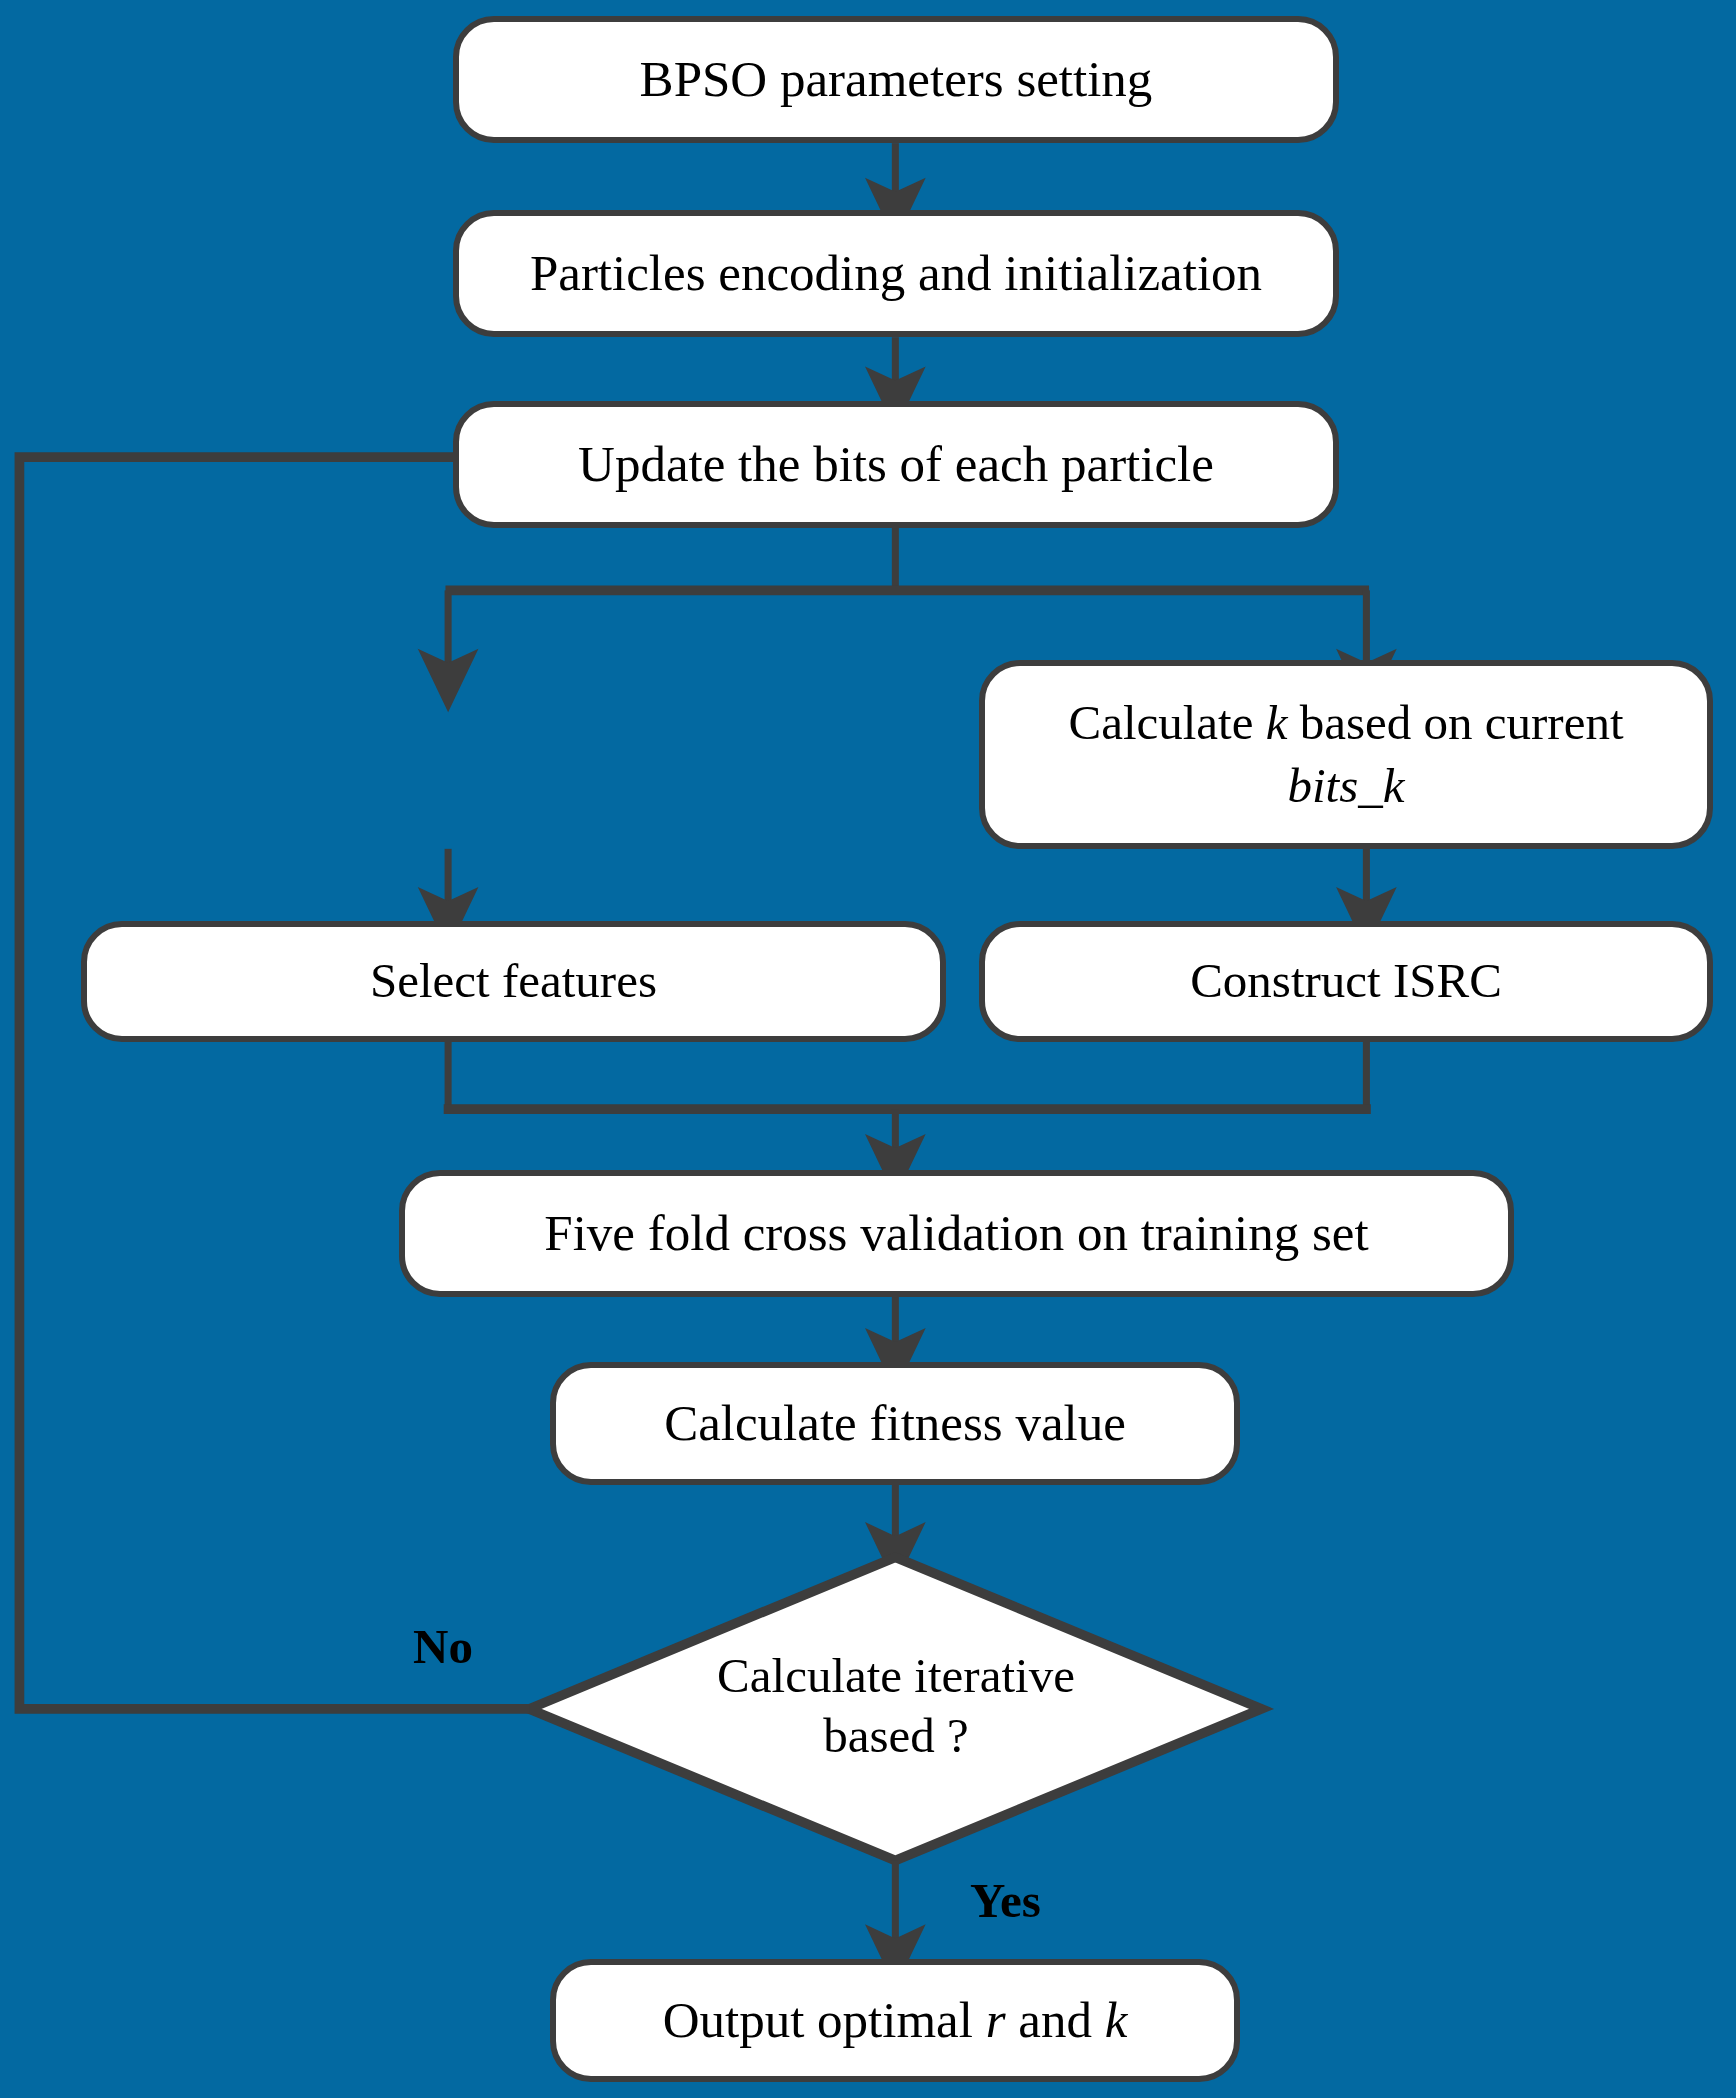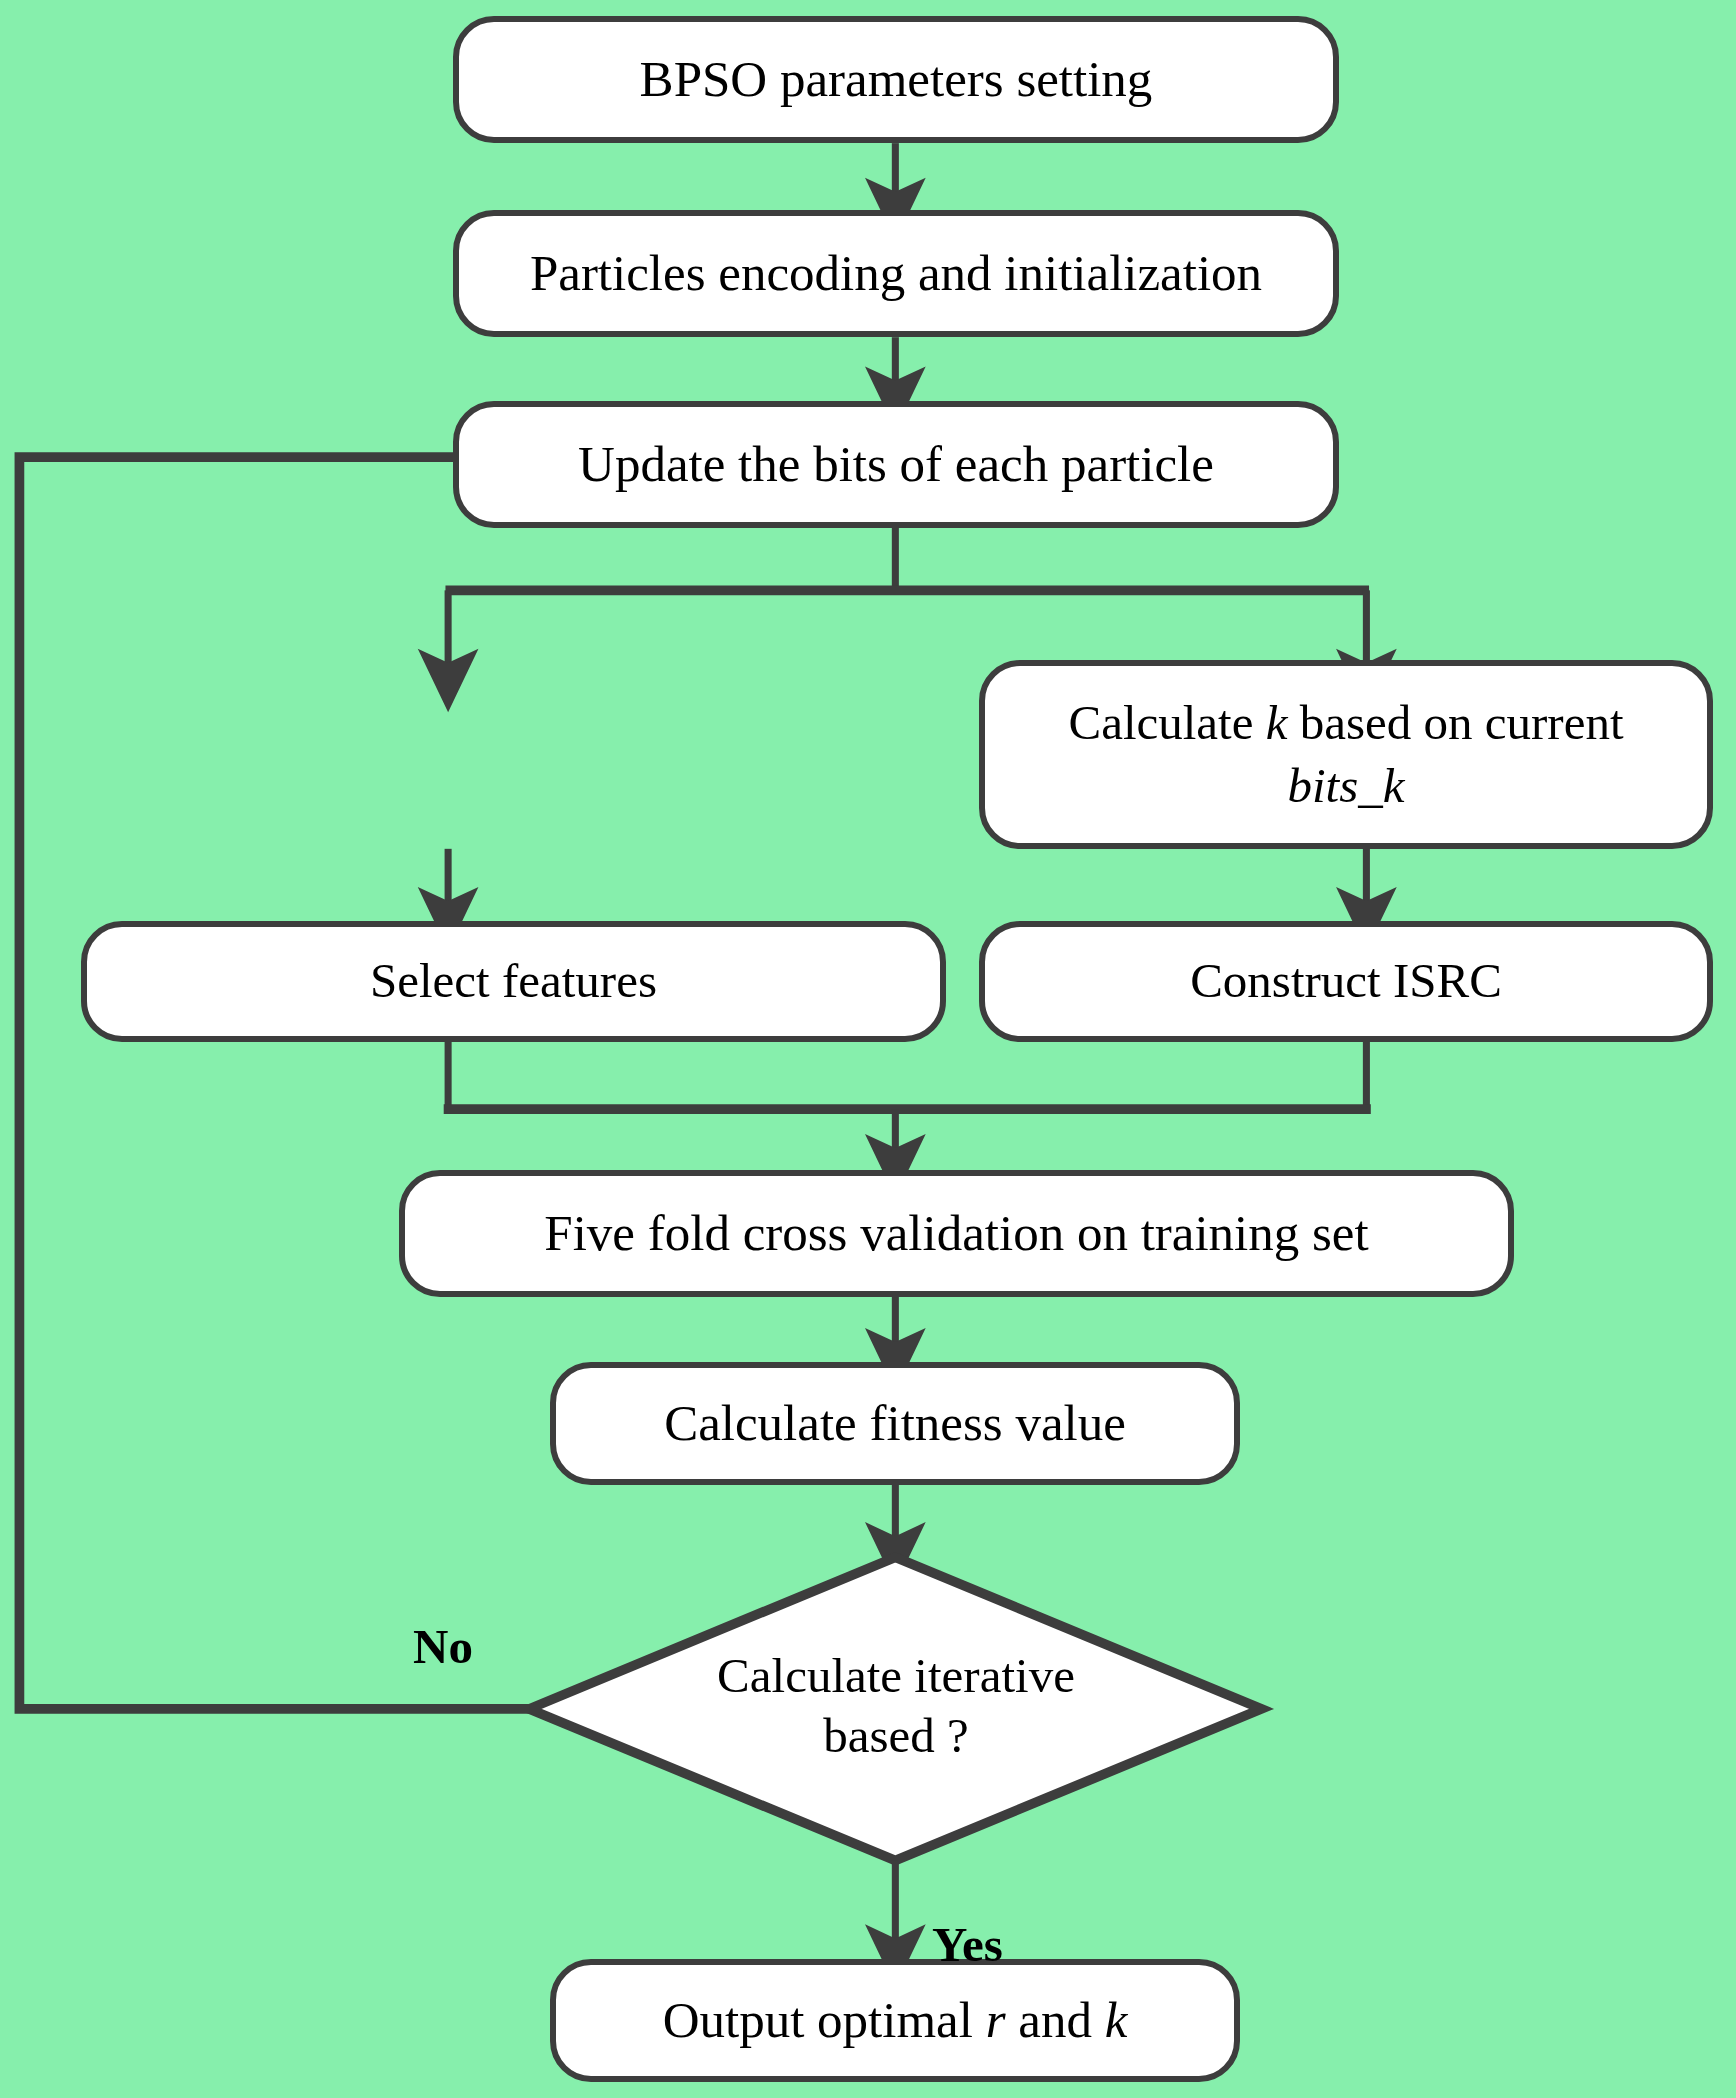--- a/index.html
+++ b/index.html
@@ -1,17 +1,17 @@
 <!DOCTYPE html>
 <html style="font-size:14px"><head>
 <meta charset="utf-8">
 <style>
   html,body{margin:0;padding:0;background:#ffffff;}
   body{font-family:"Liberation Serif", serif;}
-  #stage{position:relative;width:1736px;height:2099px;background:#86efac;overflow:hidden;}
+  #stage{position:relative;width:1736px;height:2099px;background:#0369a1;overflow:hidden;}
   #wires{position:absolute;left:0;top:0;width:1736px;height:2099px;}
   .node{
     position:absolute;
     box-sizing:border-box;
     border:6.2px solid #3d3d3d;
     border-radius:41px;
     background:#ffffff;
     display:flex;
     align-items:center;
     justify-content:center;
@@ -127,16 +127,16 @@
   </div>
 
   <div class="node t58" style="left:550px;top:1959px;width:690px;height:123px;">
     <span class="txt">
       <span>Output optimal </span><span class="mi">r</span><span> and </span><span class="mi">k</span>
     </span>
   </div>
 
   <div class="edge-label" style="left:413px;top:1622px;">No</div>
 
-  <div class="edge-label" style="left:932px;top:1876px;margin-top:44px;">Yes</div>
+  <div class="edge-label" style="left:970px;top:1876px;">Yes</div>
 
 </div>
 
 
 </body></html>

